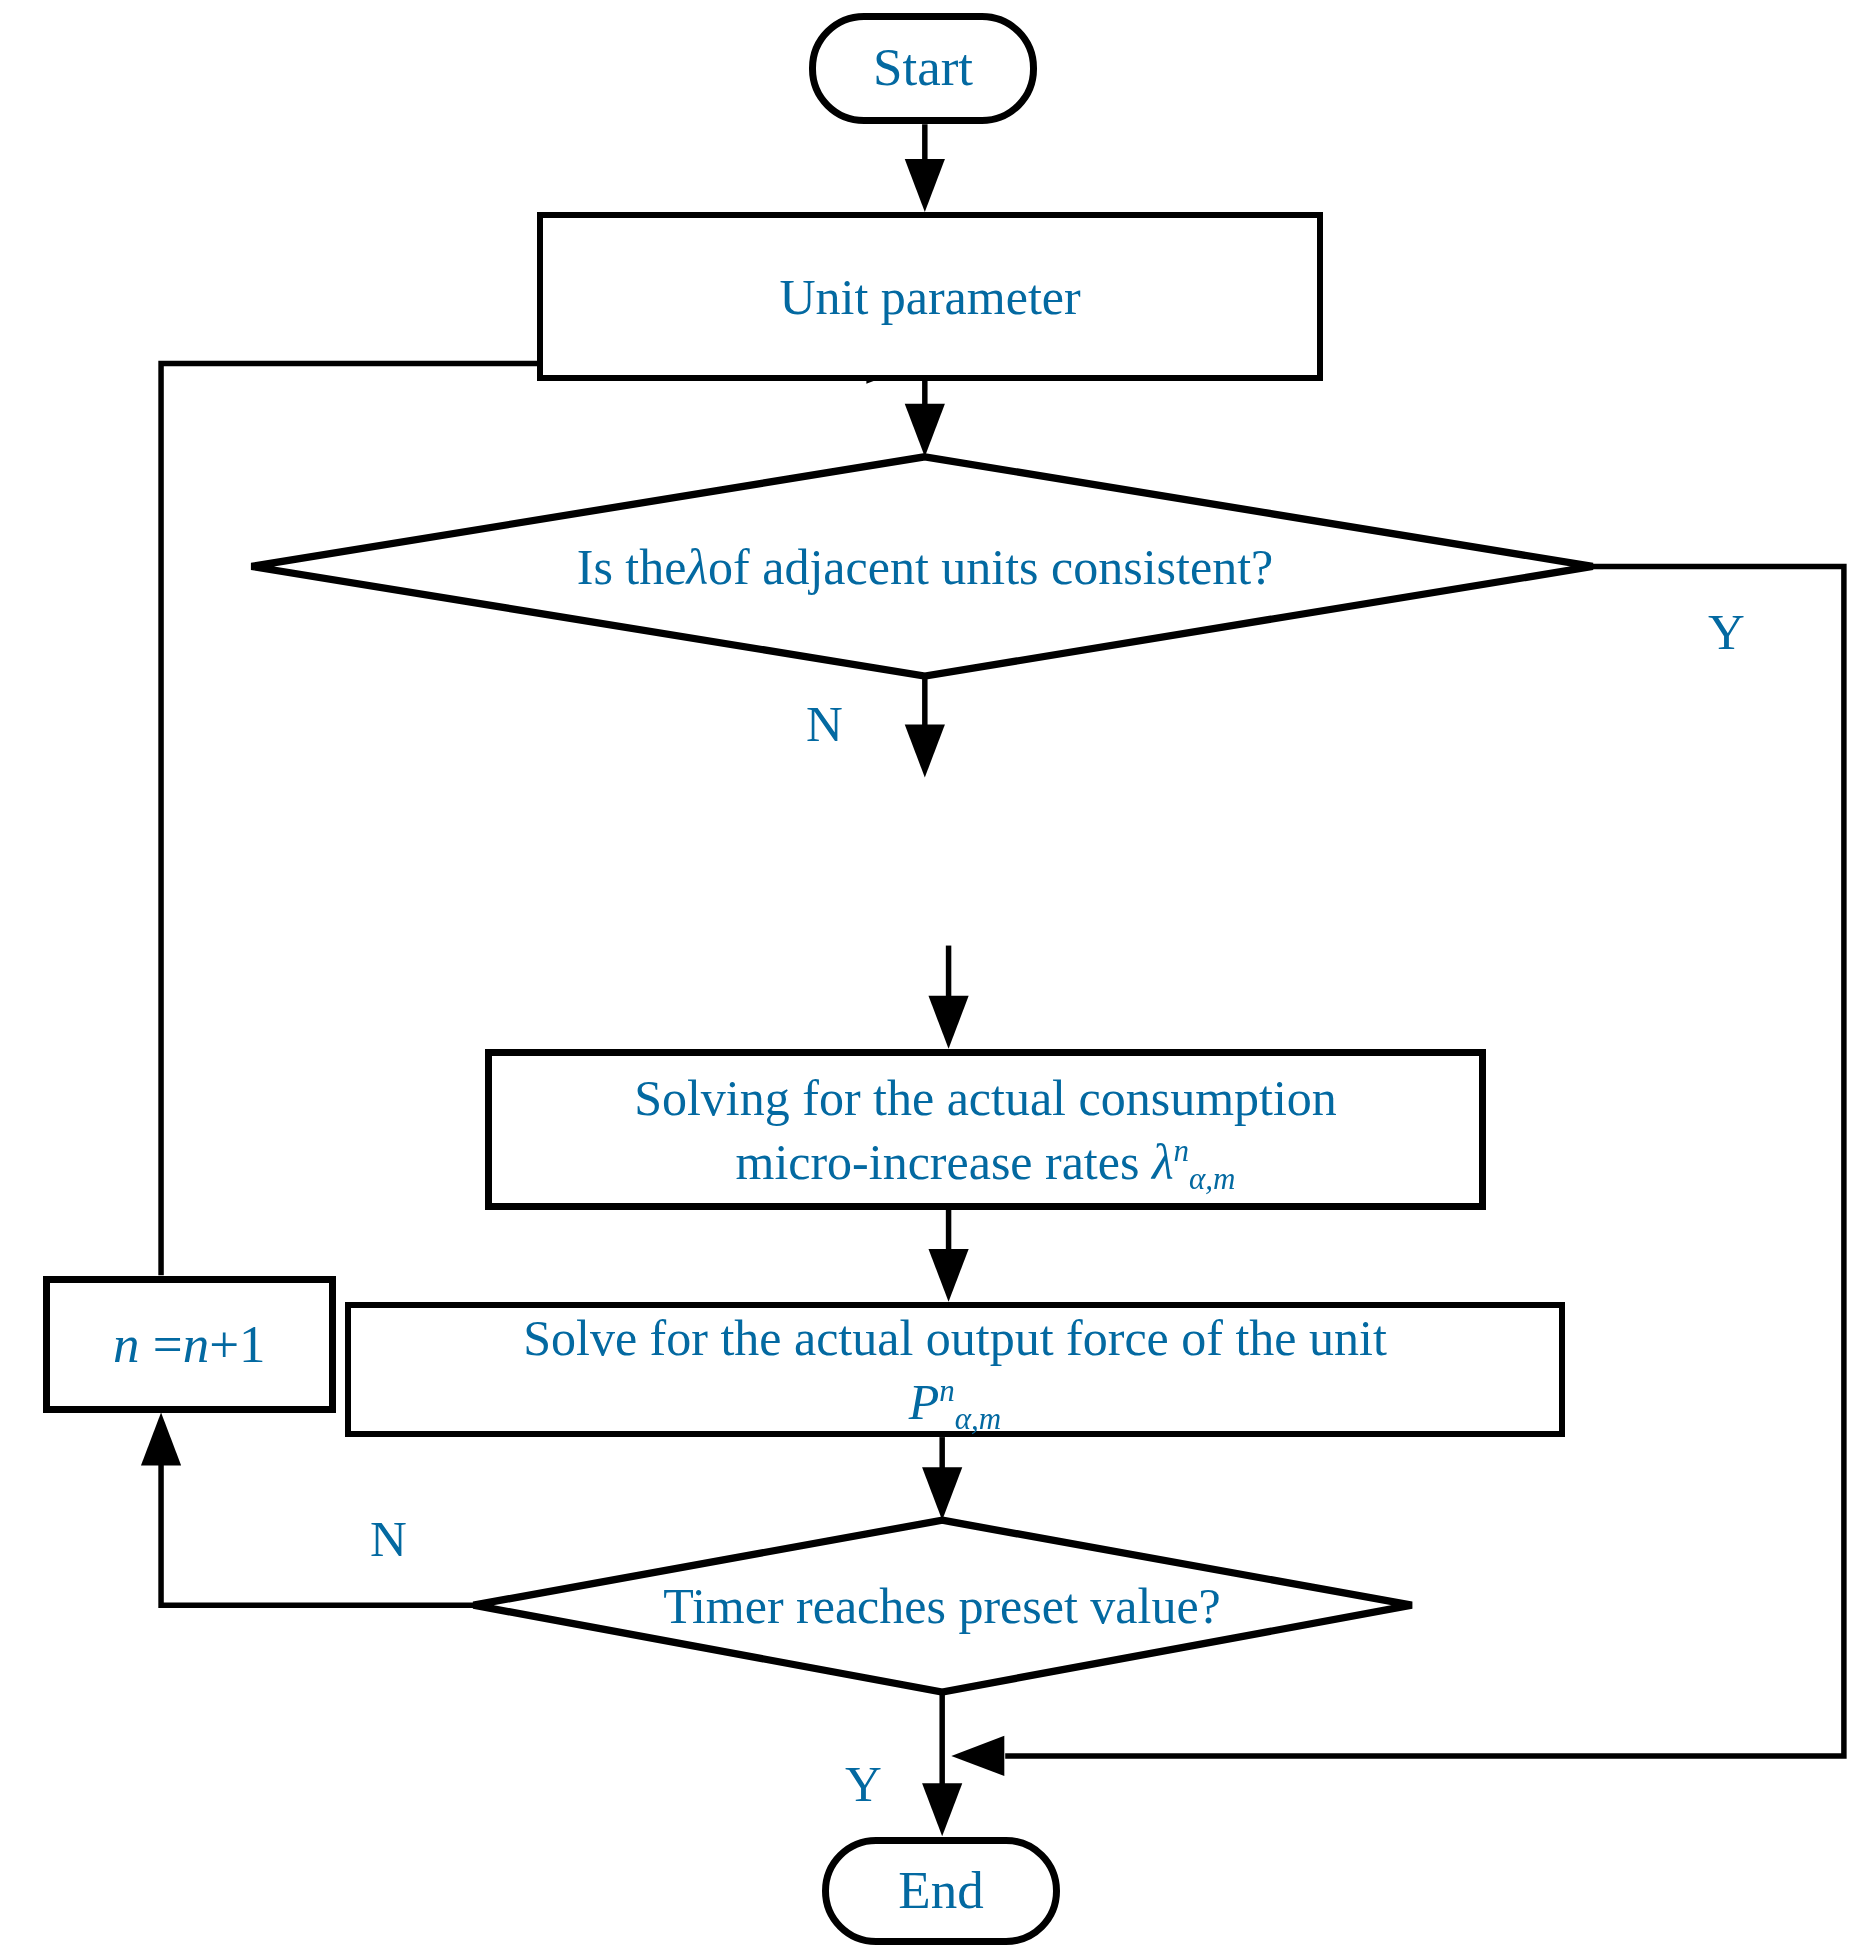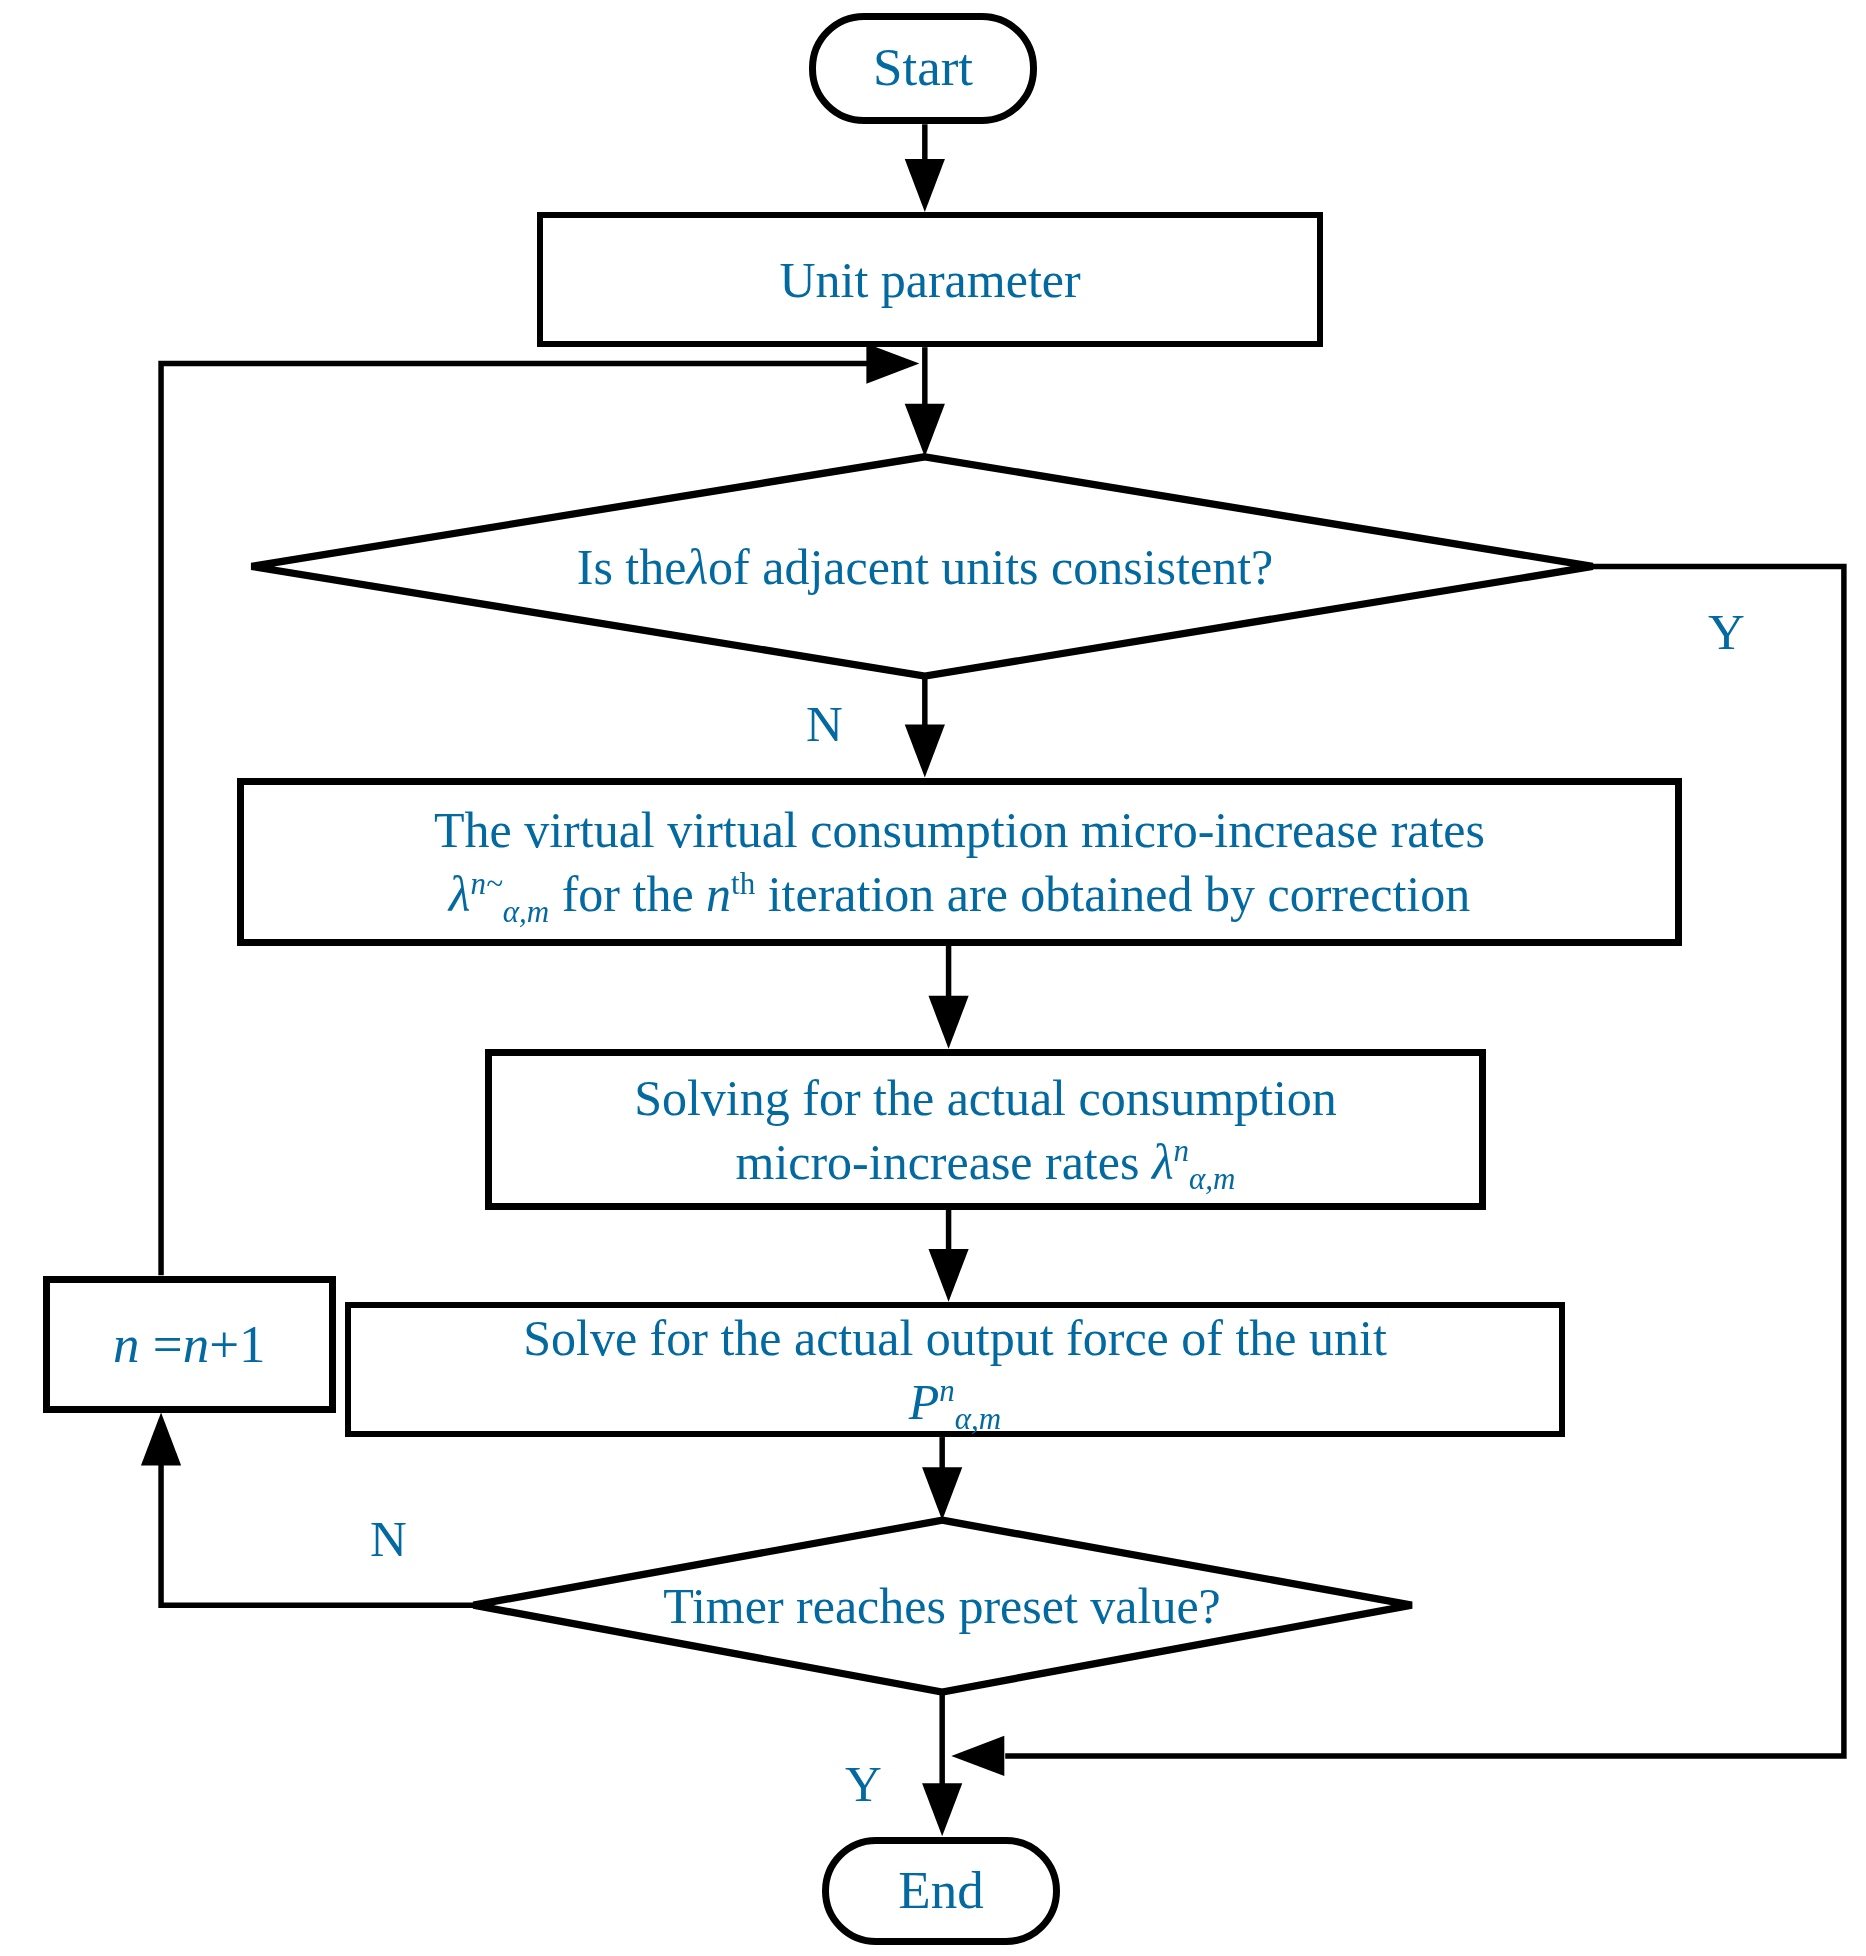--- a/index.html
+++ b/index.html
@@ -117,39 +117,33 @@
     <polygon points="176,1546 154,1604 198,1604" fill="#000"></polygon>
 
     <line x1="1031" y1="1852" x2="1031" y2="1958" stroke="#000" stroke-width="6"></line>
     <polygon points="1031,2010 1009,1952 1053,1952" fill="#000"></polygon>
   </svg>
 
   <div class="node terminal" style="left:809px; top:12.8px; width:228px; height:111px;">
     <span>Start</span>
   </div>
 
-  <div class="node rect proc-text" style="left:537px; top:212px; width:786px; height:135px;">
+  <div class="node rect proc-text" style="left:537px; top:212px; width:786px; height:169px;">
     <div>Unit parameter</div>
   </div>
 
   <div class="diamond-text" style="left:331px; top:512px; width:1188px; height:110px;">
     <span>Is the </span>
       <span class="it">λ</span>
       <span> of adjacent units consistent?</span>
   </div>
 
   <div class="branch-label" style="left:788px; top:692px; width:73px; height:64px;">N</div>
   <div class="branch-label" style="left:1690px; top:600px; width:73px; height:64px;">Y</div>
 
-  <div class="node rect-thick proc-text" style="left:237px; top:778px; width:1445px; height:168px;">
-    <div>The virtual virtual consumption micro-increase rates</div>
-    <div>
-      <span class="it">λ</span><span class="sup it">n~</span><span class="sub it">α,m</span><span> for the </span><span class="it">n</span><span class="sup">th</span><span> iteration are obtained by correction</span>
-    </div>
-  </div>
 
   <div class="node rect-thick proc-text" style="left:485px; top:1049px; width:1001px; height:161px;text-align:center;">
     <div>Solving for the actual consumption</div>
     <div>
       <span>micro-increase rates </span><span class="it">λ</span><span class="sup it">n</span><span class="sub it">α,m</span>
     </div>
   </div>
 
   <div class="node rect proc-text" style="left:345px; top:1302px; width:1220px; height:135px;">
     <div>Solve for the actual output force of the unit</div>

